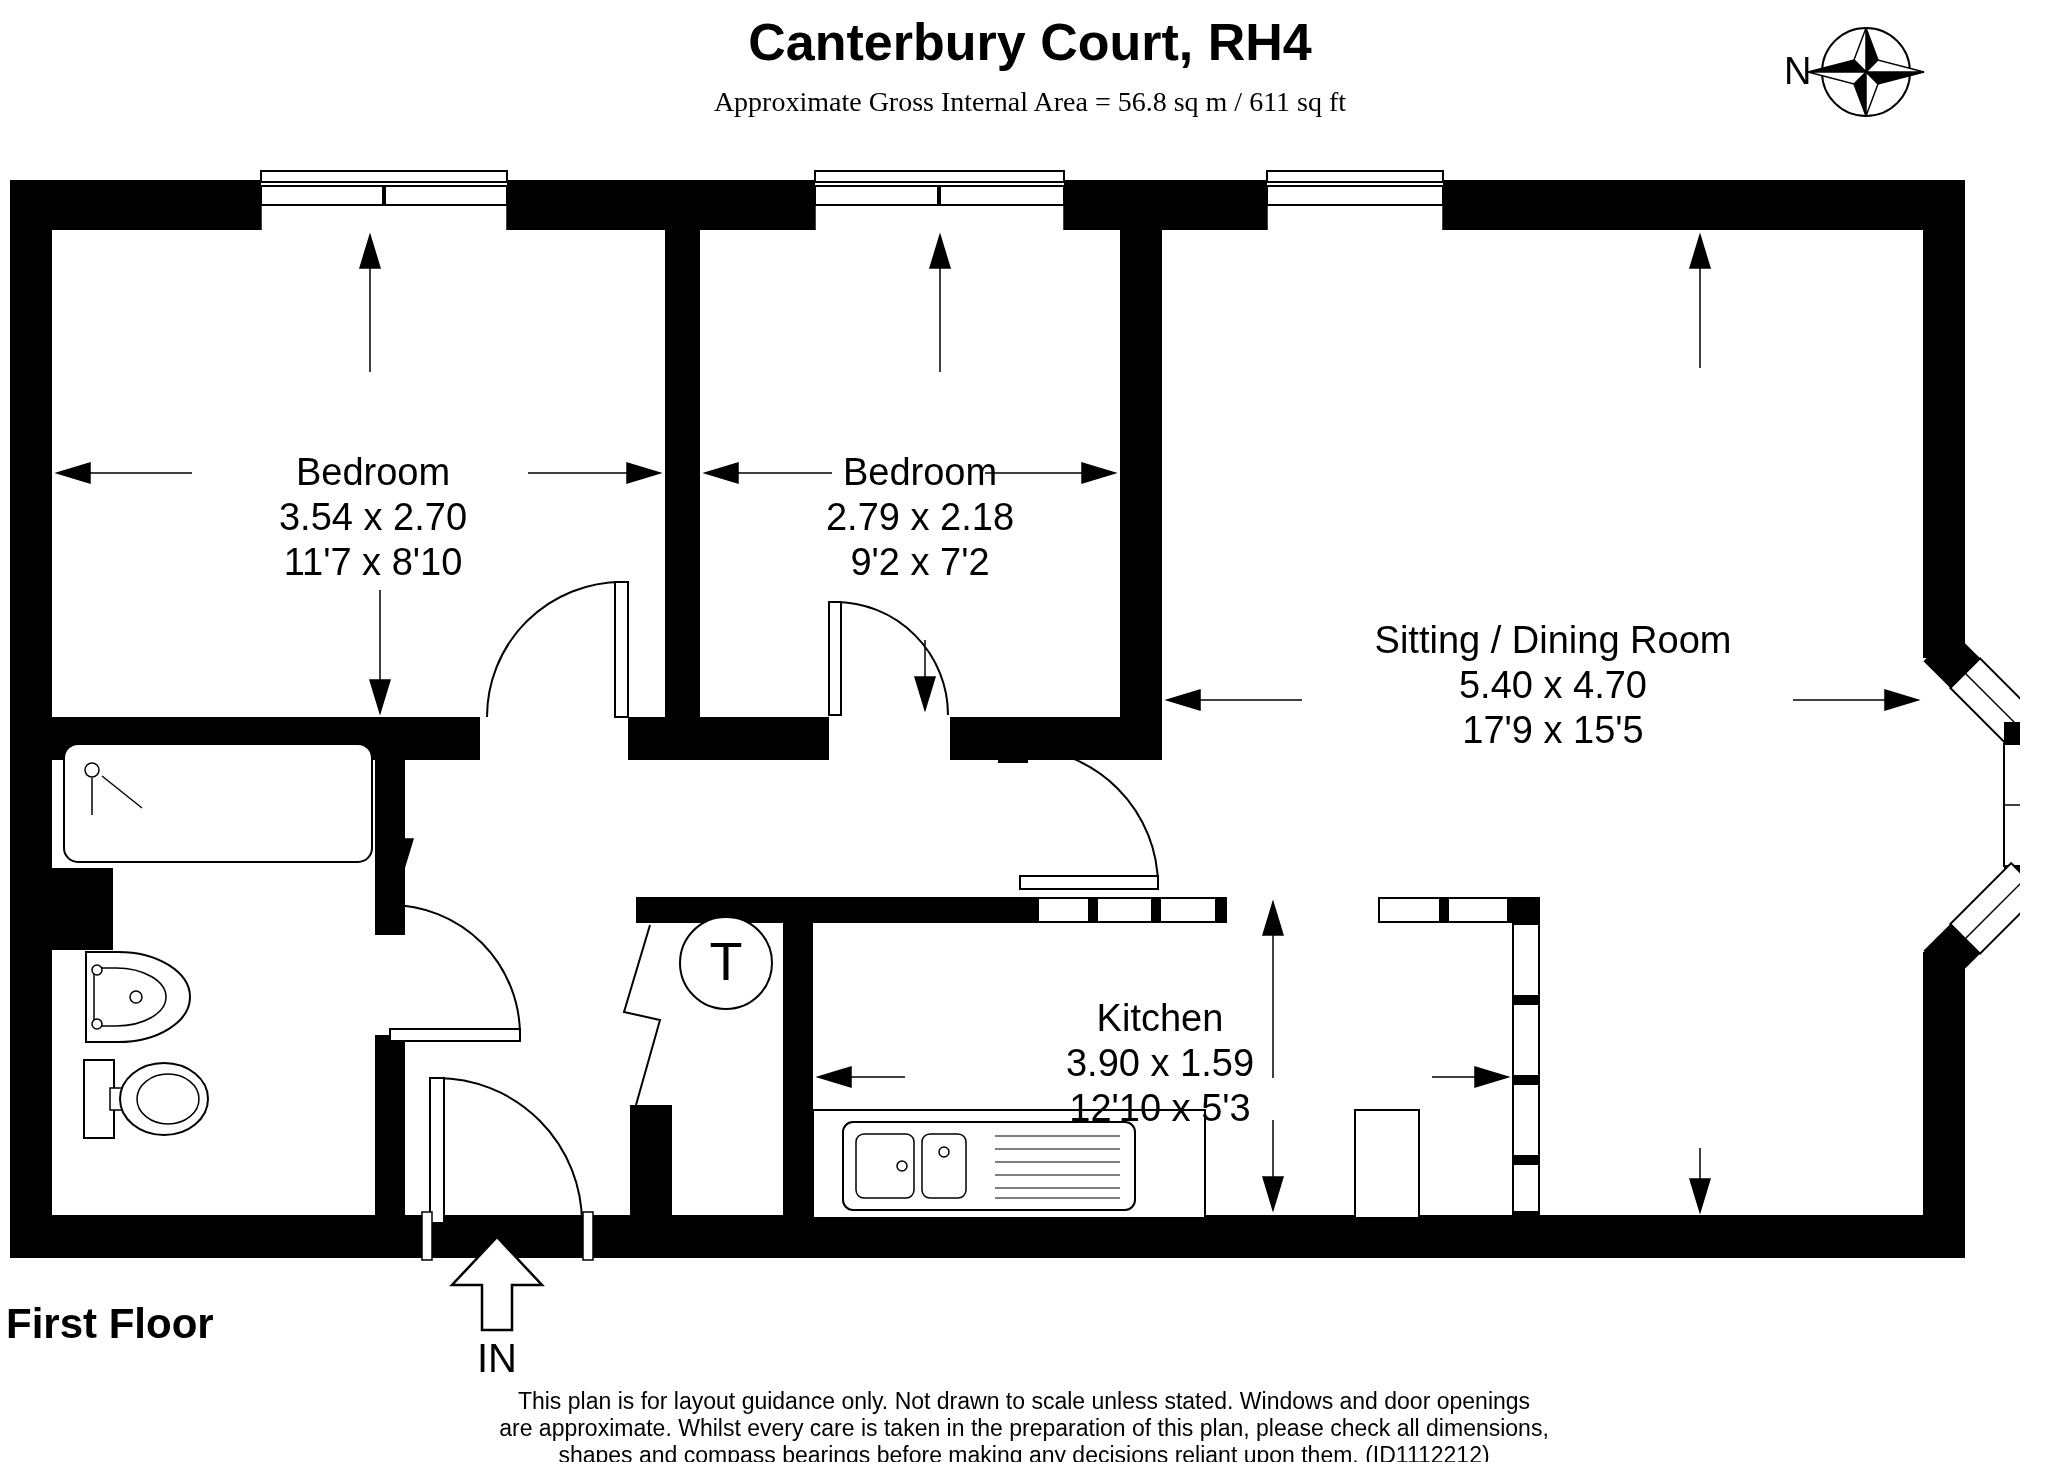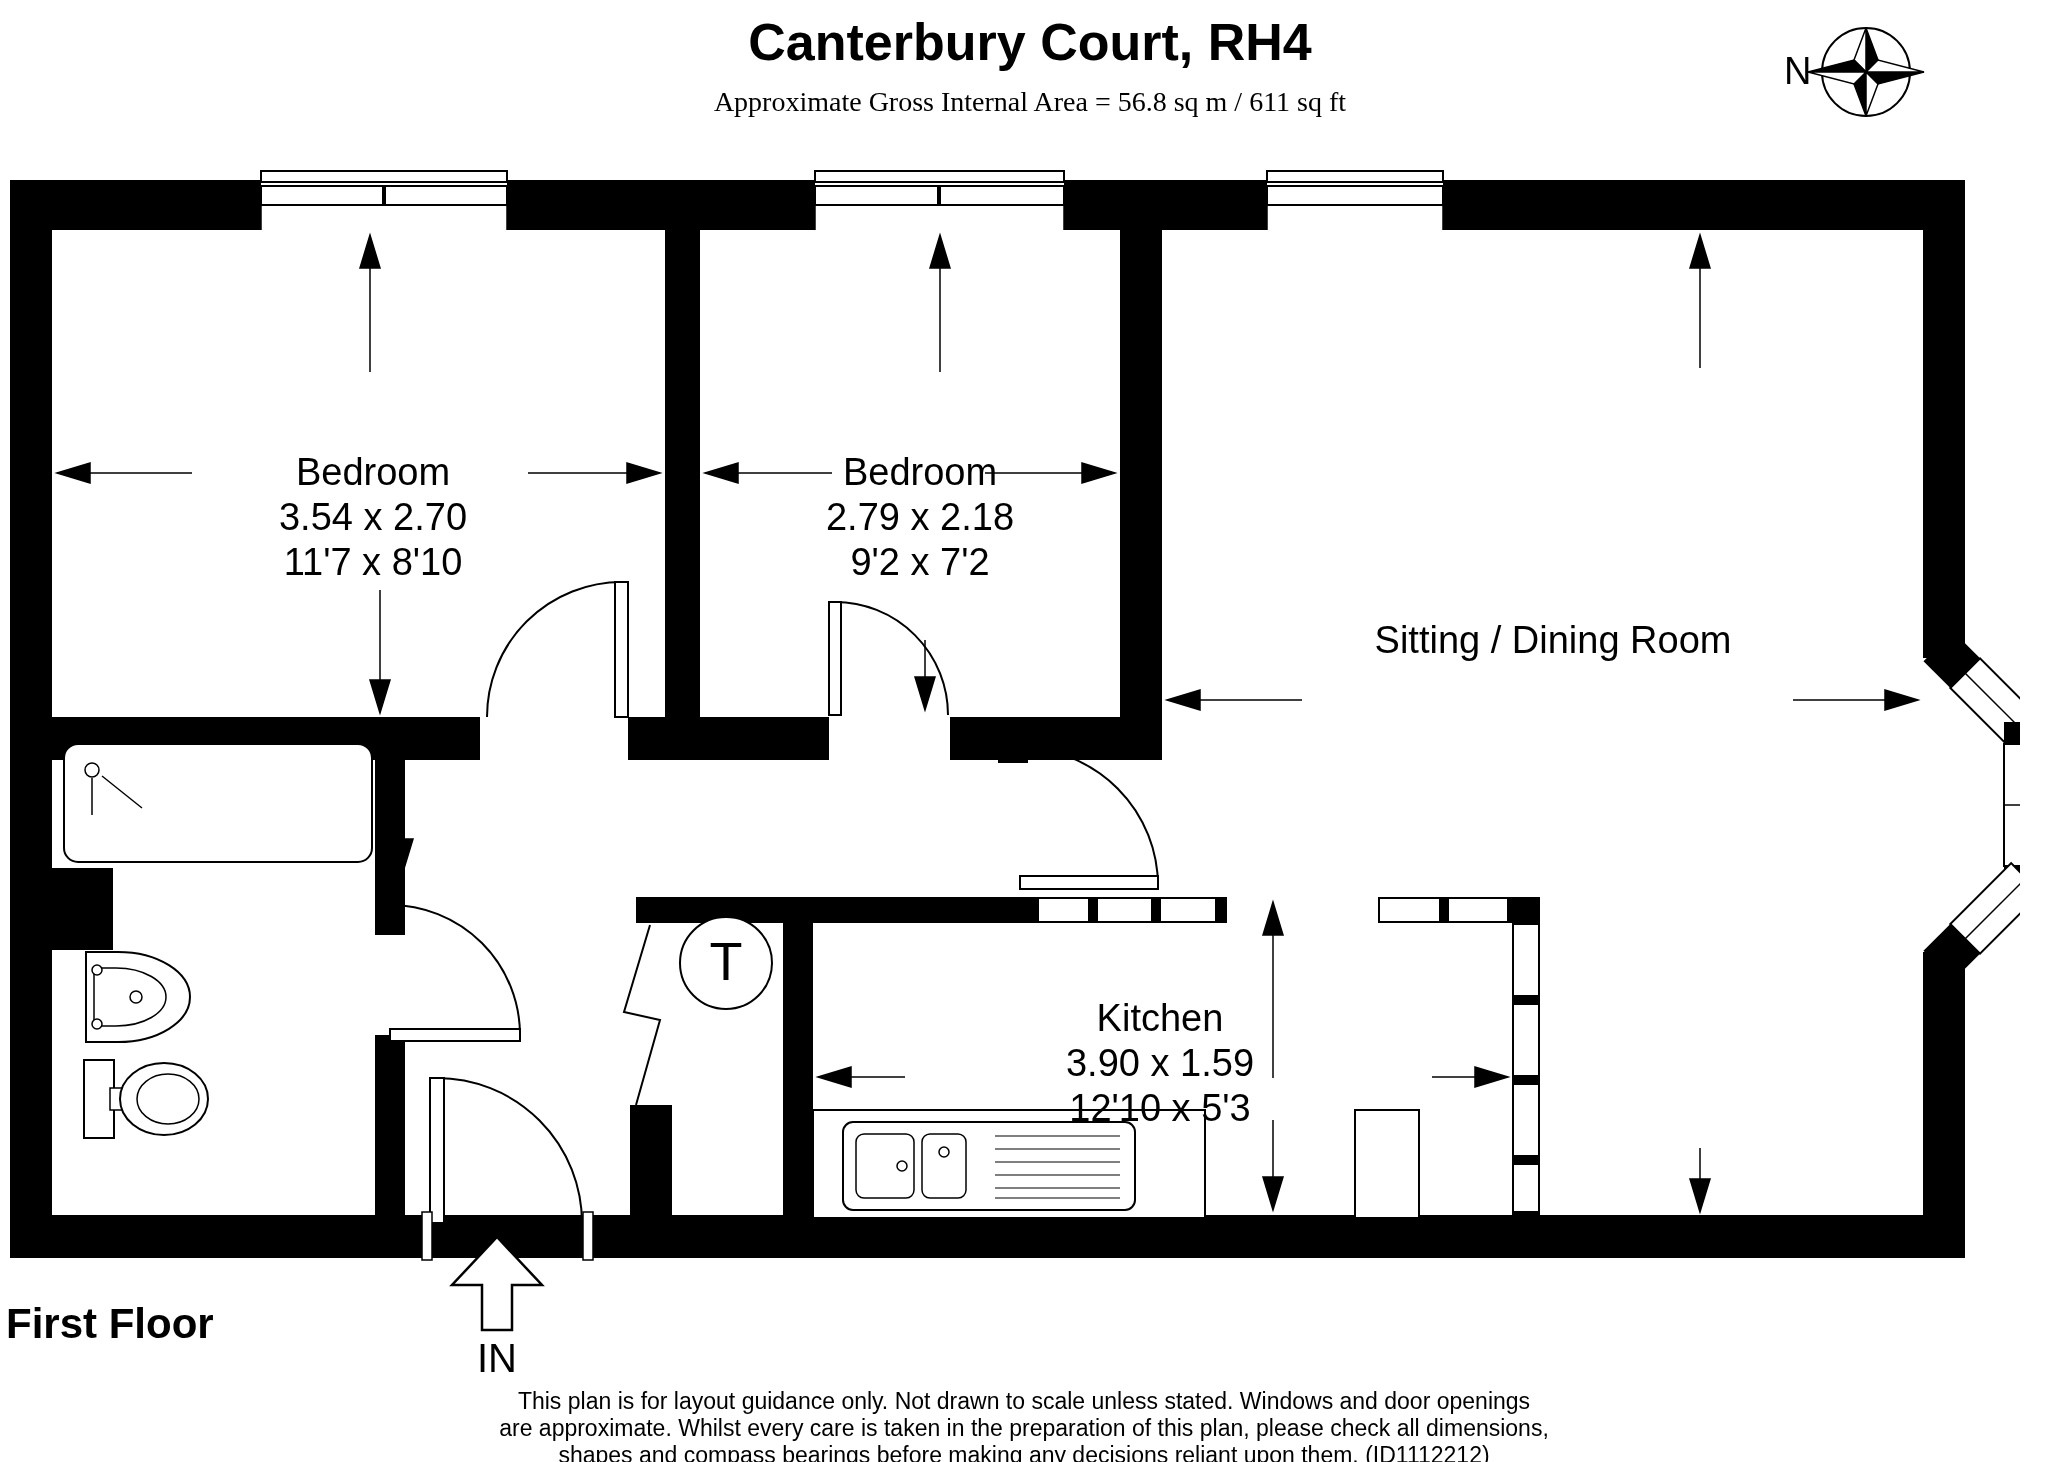--- a/index.html
+++ b/index.html
@@ -276,20 +276,22 @@
   </div>
 
   <div class="txt center room-label" style="left:920px;top:406px;">
     <span style="display:block">Bedroom</span>
     <span style="display:block">2.79 x 2.18</span>
     <span style="display:block">9'2 x 7'2</span>
   </div>
 
   <div class="txt center room-label" style="left:1553px;top:574px;">
     <span style="display:block">Sitting / Dining Room</span>
+    <span style="display:block">5.40 x 4.70</span>
+    <span style="display:block">17'9 x 15'5</span>
   </div>
 
   <div class="txt center room-label" style="left:1160px;top:952px;">
     <span style="display:block">Kitchen</span>
     <span style="display:block">3.90 x 1.59</span>
     <span style="display:block">12'10 x 5'3</span>
   </div>
 
   <div class="txt center t-label" style="left:726px;top:930px;">T</div>
 

